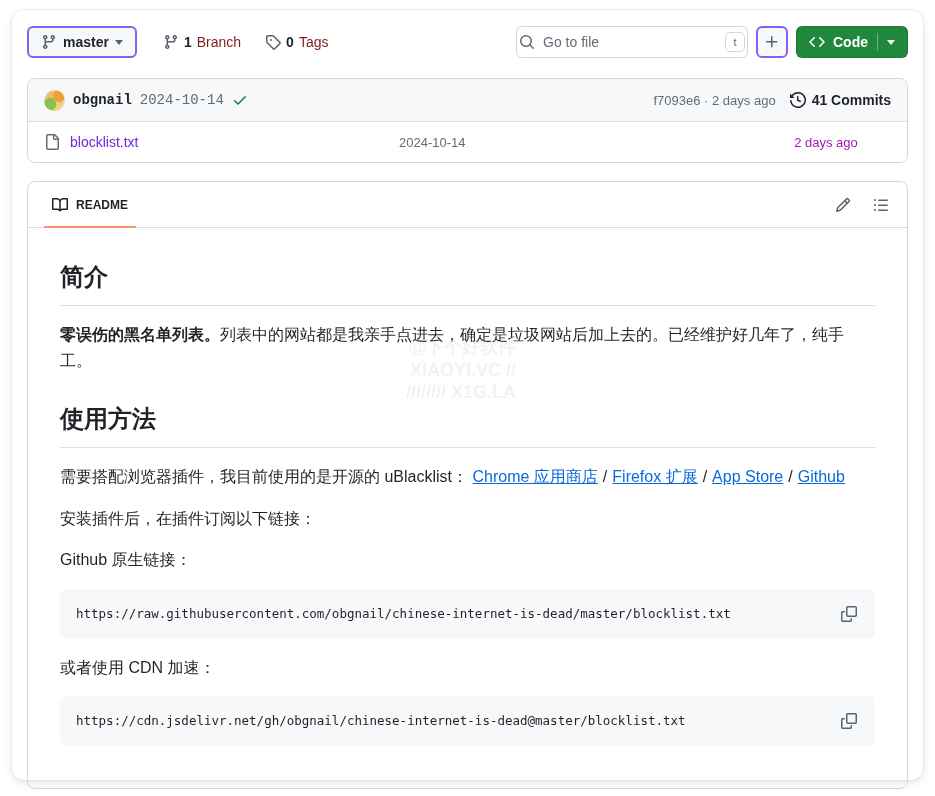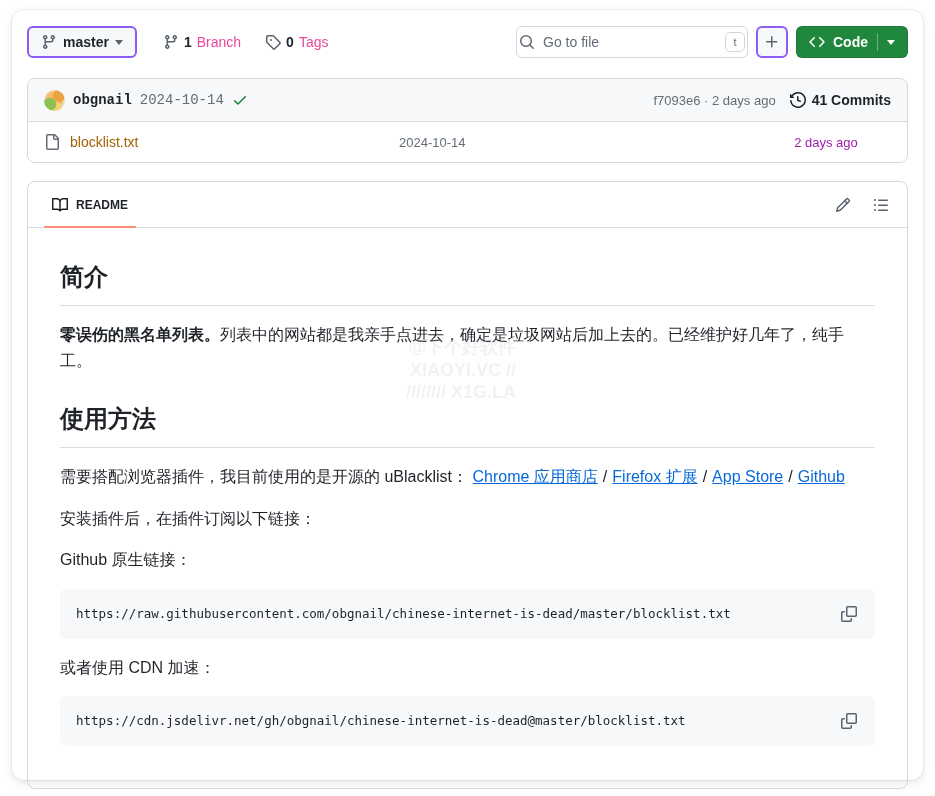--- a/index.html
+++ b/index.html
@@ -11,21 +11,21 @@
 
   
   .toolbar { display:flex; align-items:center; justify-content:space-between; margin:2px 2px 20px 2px; }
   .tb-left, .tb-right { display:flex; align-items:center; gap:8px; }
   .btn { display:inline-flex; align-items:center; gap:6px; height:32px; padding:0 12px;
     border:2px solid #8b5cf6; border-radius:6px; background:#f6f8fa; font-size:14px; cursor:pointer; }
   .branch-btn { font-weight:700; color:#1f2328; margin-right:10px; }
   .stat-link { display:inline-flex; align-items:center; gap:5px; font-size:14px; color:#1f2328;
     padding:0 8px; cursor:pointer; }
   .stat-count { font-weight:700; }
-  .stat-label { color:#ec4899; font-weight:400; }
+  .stat-label { color:#7f1d1d; font-weight:400; }
   .icon { display:inline-flex; flex:none; }
   .icon svg { display:block; }
   .muted-ic { fill:#59636e; }
   .search-box { display:flex; align-items:center; gap:8px; width:232px; height:32px;
     border:1px solid #d0d7de; border-radius:6px; background:#fff; padding:0 2px; }
   .search-box input { border:none; outline:none; flex:1; font-size:14px; color:#1f2328;
     font-family:inherit; background:transparent; min-width:0; }
   .search-box input::placeholder { color:#636c76; }
   .kbd { font-size:11px; color:#636c76; border:1px solid #d0d7de; border-radius:5px;
     width:20px; height:20px; display:flex; align-items:center; justify-content:center; background:#fff; }
@@ -48,21 +48,21 @@
       radial-gradient(circle at 55% 80%, #f7d070 0 25%, transparent 30%),
       radial-gradient(circle at 50% 45%, #f3b868 0 45%, #e9e4da 70%); }
   .author { font-weight:700; font-size:14px; cursor:pointer; }
   .commit-msg { color:#636c76; font-size:14px; cursor:pointer; }
   .ch-right { display:flex; align-items:center; gap:14px; }
   .sha-line { color:#636c76; font-size:13px; cursor:pointer; }
   .commits-link { display:flex; align-items:center; gap:6px; font-size:14px; font-weight:700; cursor:pointer; }
   .file-row { display:grid; grid-template-columns: 355px 1fr 130px; align-items:center;
     padding:9px 16px; height:41px; border-top:1px solid #d8dee4; background:#fff; font-size:14px; }
   .file-name { display:flex; align-items:center; gap:10px; }
-  .file-name a { color:#a16207; text-decoration:none; cursor:pointer; }
+  .file-name a { color:#6d28d9; text-decoration:none; cursor:pointer; }
   .file-msg { color:#636c76; font-size:13px; cursor:pointer; }
   .file-age { color:#a21caf; font-size:13px; text-align:center; }
 
   
   .readme-panel { margin-top:18px; border:1px solid #d0d7de; border-radius:8px; margin-left:2px; margin-right:2px; }
   .readme-header { display:flex; align-items:center; justify-content:space-between;
     padding:0 16px; height:46px; border-bottom:1px solid #d8dee4; }
   .readme-tab { display:flex; align-items:center; gap:8px; font-size:12px; font-weight:600;
     height:100%; position:relative; padding:0 8px; cursor:pointer; }
   .readme-tab .underline { position:absolute; left:0; right:0; bottom:-1px; height:2px;

